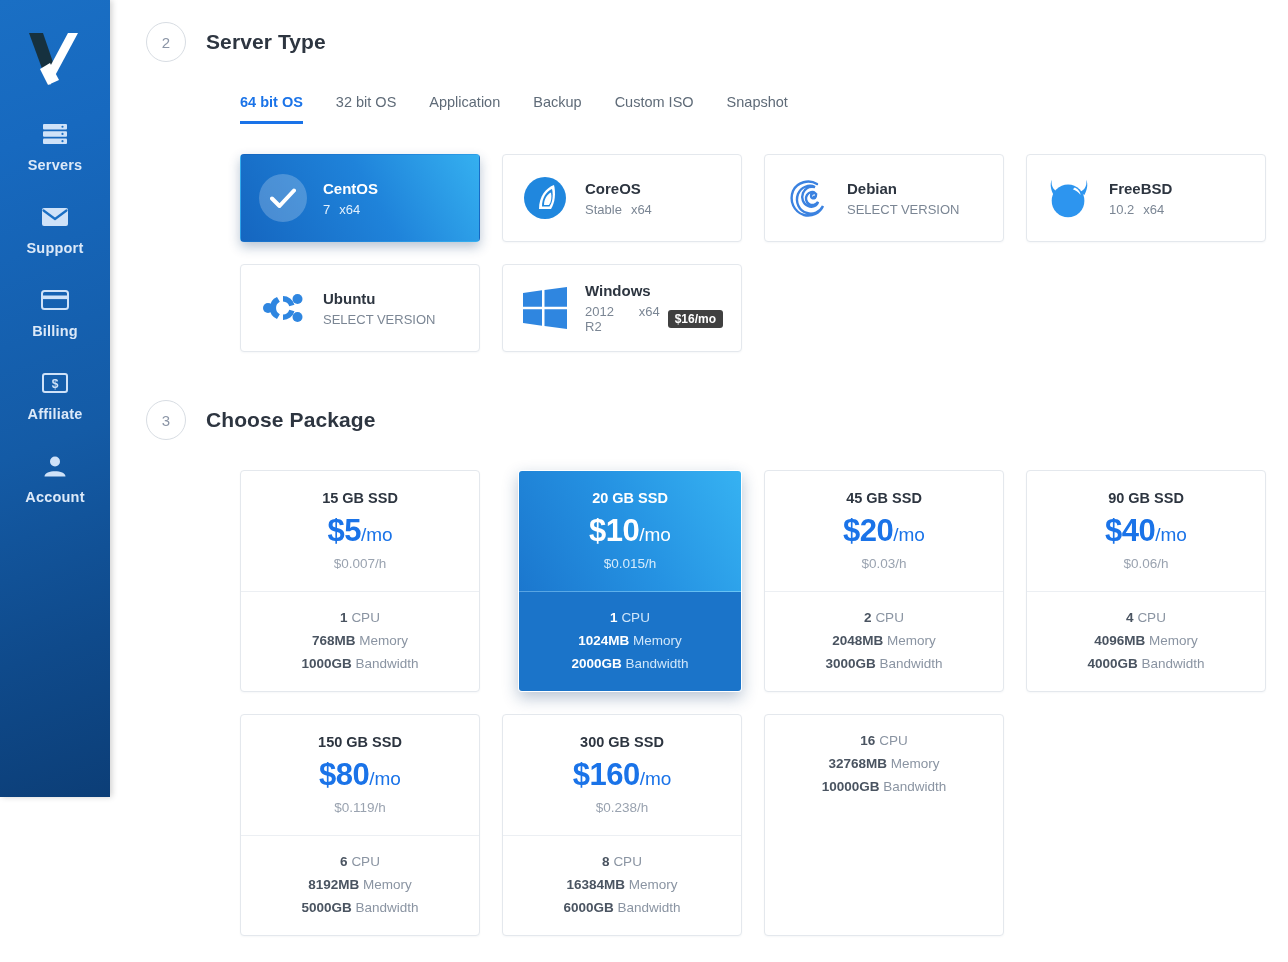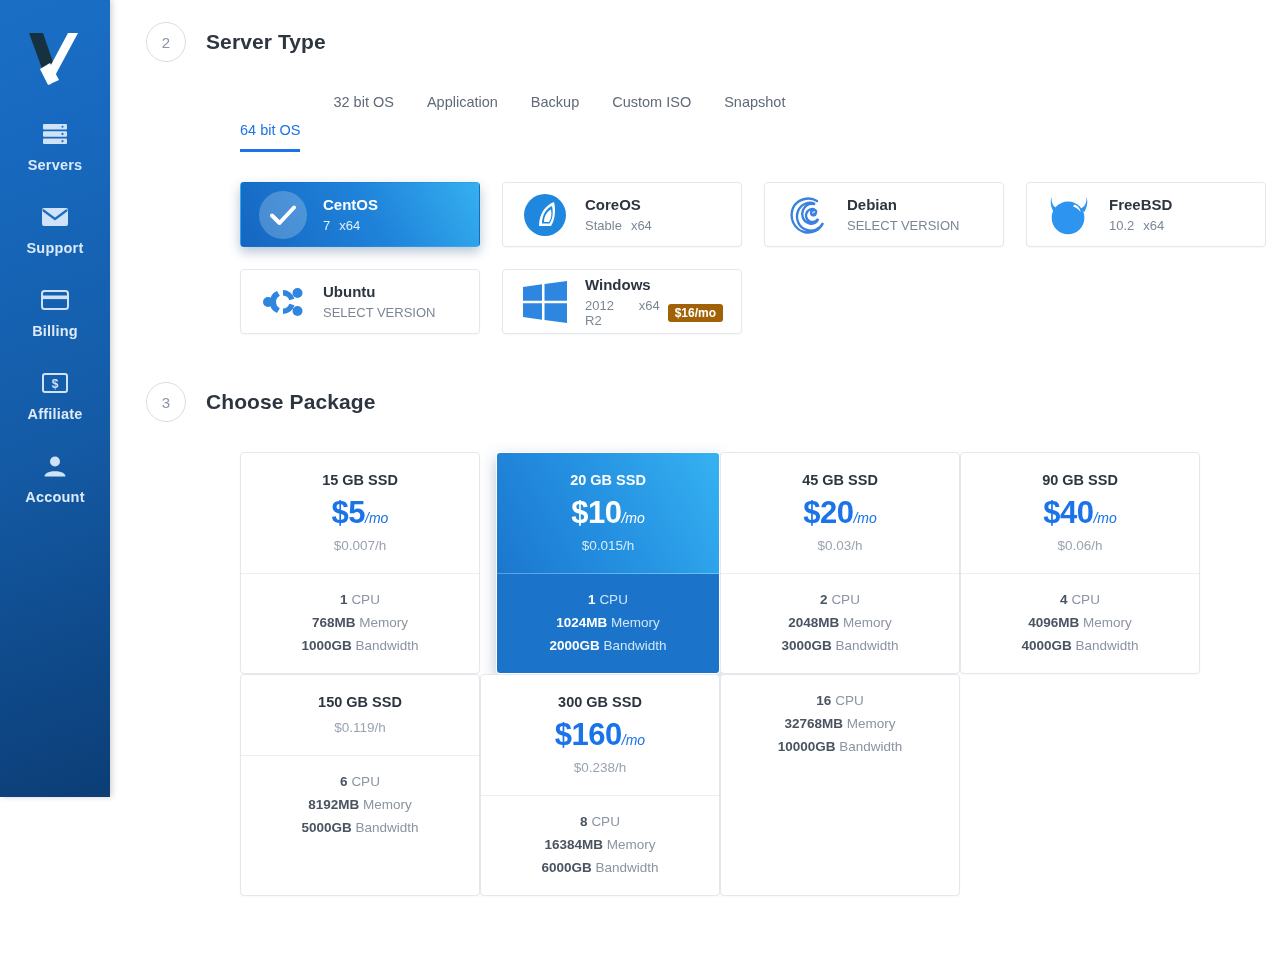--- a/index.html
+++ b/index.html
@@ -39,67 +39,67 @@
     font-size: 15px; color: #8b95a6; flex: 0 0 40px;
   }
   .sec-title { font-size: 21px; color: #2d3540; font-weight: bold; letter-spacing: .1px; text-align: center; }
 
   
   .tabs { display: flex; gap: 33px; margin: 32px 0 0 94px; }
   .tab {
     font-size: 14.5px; color: #5f6b78; padding-bottom: 11px; cursor: pointer;
     border-bottom: 3px solid transparent; white-space: nowrap;
   }
-  .tab.active { color: #1a73e8; font-weight: normal; border-bottom-color: #1a73e8; margin-top: 28px; }
+  .tab.active { color: #1a73e8; font-weight: bold; border-bottom-color: #1a73e8; }
 
   
   .os-grid {
     display: grid; grid-template-columns: repeat(4, 240px); gap: 22px;
     margin: 30px 0 0 94px;
   }
   .os-card {
-    height: 65px; border: 1px solid #e4e8ed; border-radius: 4px; background: #fff;
+    height: 88px; border: 1px solid #e4e8ed; border-radius: 4px; background: #fff;
     display: flex; align-items: center; padding: 0 18px; gap: 16px; cursor: pointer;
     box-shadow: 0 1px 2px rgba(20,40,70,0.04);
   }
   .os-card.selected {
     background: linear-gradient(60deg, #1566c0 0%, #1f83da 55%, #35b0f0 100%);
     border-color: transparent;
     box-shadow: 0 5px 12px rgba(20,60,110,0.30);
   }
   .os-logo { width: 48px; height: 48px; flex: 0 0 48px; display: flex; align-items: center; justify-content: center; }
   .os-text { display: flex; flex-direction: column; gap: 5px; min-width: 0; }
   .os-name { font-size: 15px; font-weight: bold; color: #2d3540; }
   .os-card.selected .os-name { color: #fff; }
   .os-sub { font-size: 13px; color: #7b8694; display: flex; align-items: center; gap: 8px; }
   .os-card.selected .os-sub { color: #e2f0fd; }
   .ver-parts { display: flex; gap: 9px; }
   .badge {
-    background: #a16207; color: #fff; font-size: 12px; font-weight: bold;
+    background: #404040; color: #fff; font-size: 12px; font-weight: bold;
     border-radius: 3px; padding: 3px 7px; line-height: 1;
   }
   .check-circle {
     width: 48px; height: 48px; border-radius: 50%; background: rgba(255,255,255,0.22);
     display: flex; align-items: center; justify-content: center; flex: 0 0 48px;
   }
 
   
   .pkg-grid {
-    display: grid; grid-template-columns: repeat(4, 240px); 
+    display: grid; grid-template-columns: repeat(4, 240px); gap: 22px;
     margin: 30px 0 0 94px;
   }
   .pkg-card {
     border: 1px solid #e4e8ed; border-radius: 4px; background: #fff; cursor: pointer;
     box-shadow: 0 1px 2px rgba(20,40,70,0.04); overflow: hidden;
   }
   .pkg-top { padding: 19px 10px 20px; text-align: center; border-bottom: 1px solid #eceff3; }
   .pkg-title { font-size: 14.5px; font-weight: bold; color: #2d3540; }
   .pkg-price { margin-top: 9px; color: #1a73e8; line-height: 1; }
   .pkg-price .amt { font-size: 31px; font-weight: bold; letter-spacing: -.5px; }
-  .pkg-price .per { font-size: 14px; font-style: italic; }
+  .pkg-price .per { font-size: 19px; }
   .pkg-hourly { margin-top: 10px; font-size: 13.5px; color: #9aa3b0; }
   .pkg-specs { padding: 18px 10px 20px; text-align: center; }
   .spec { font-size: 13.5px; color: #8a94a2; margin-bottom: 8px; text-align: center; }
   .spec:last-child { margin-bottom: 0; }
   .spec b { color: #4a5461; font-weight: bold; }
 
   .pkg-card.selected {
     border-color: transparent;
     box-shadow: 0 6px 16px rgba(20,60,110,0.30);
     margin-left: 16px;
@@ -374,20 +374,23 @@
      </div>
      <div class="pkg-specs">
        <div class="spec"><b>4</b> <span>CPU</span></div>
        <div class="spec"><b>4096MB</b> <span>Memory</span></div>
        <div class="spec"><b>4000GB</b> <span>Bandwidth</span></div>
      </div>
           </div>
           <div class="pkg-card">
             <div class="pkg-top">
        <div class="pkg-title">150 GB SSD</div>
+       <div class="pkg-price">
+         <span class="amt">$80</span><span class="per">/mo</span>
+       </div>
        <div class="pkg-hourly">$0.119/h</div>
      </div>
      <div class="pkg-specs">
        <div class="spec"><b>6</b> <span>CPU</span></div>
        <div class="spec"><b>8192MB</b> <span>Memory</span></div>
        <div class="spec"><b>5000GB</b> <span>Bandwidth</span></div>
      </div>
           </div>
           <div class="pkg-card">
             <div class="pkg-top">

